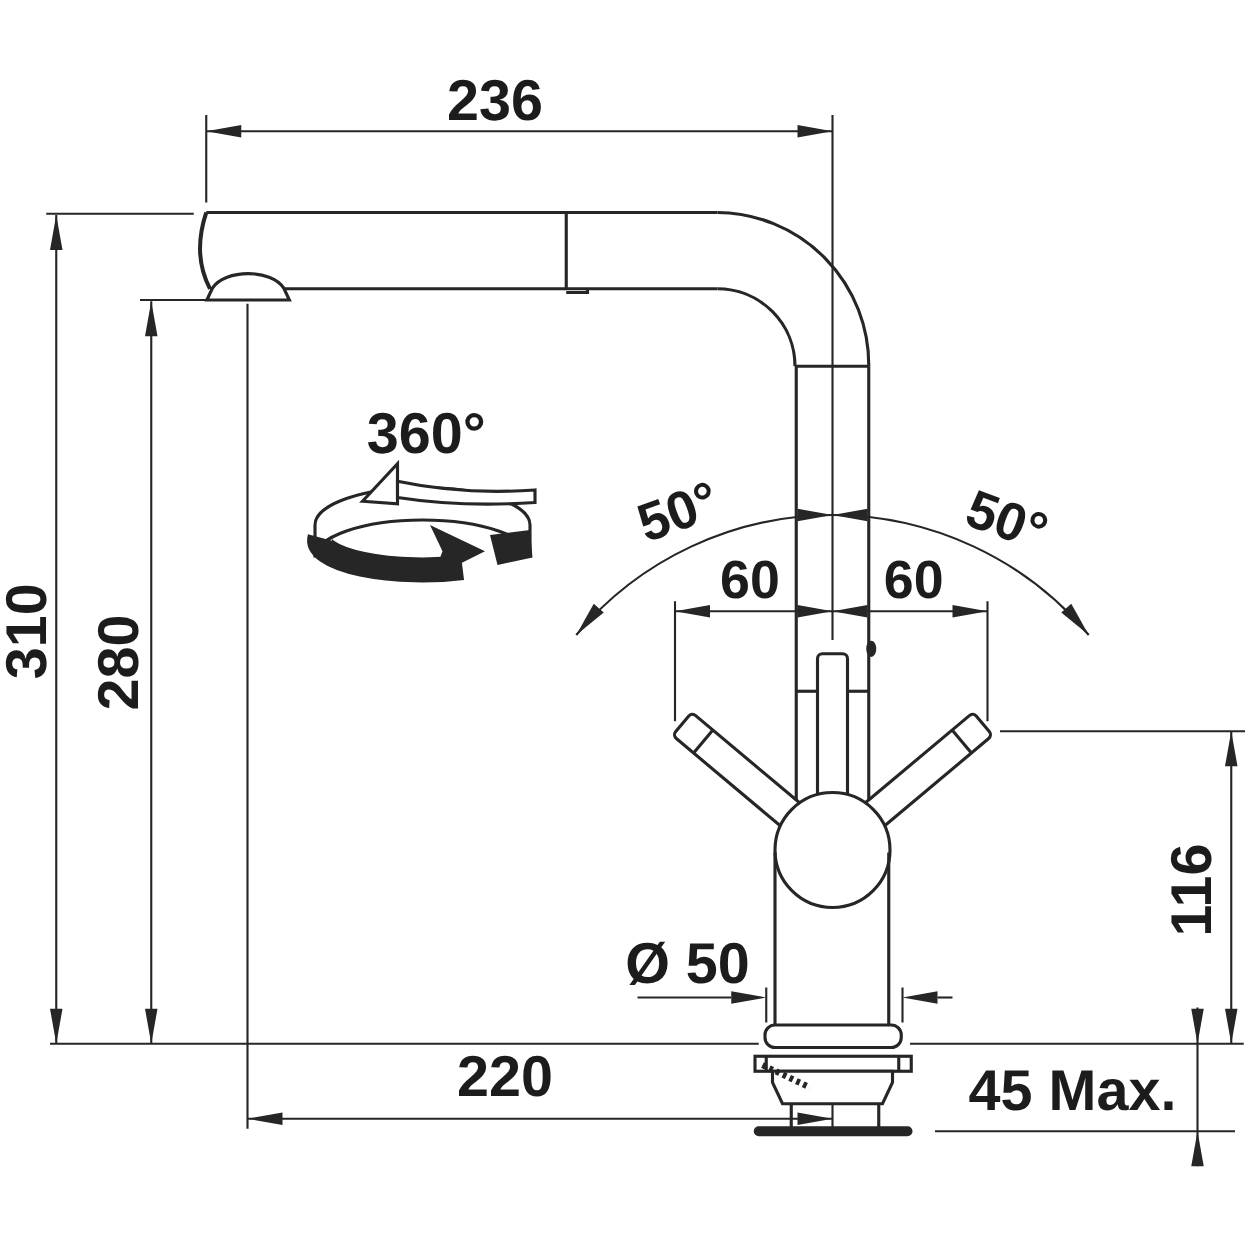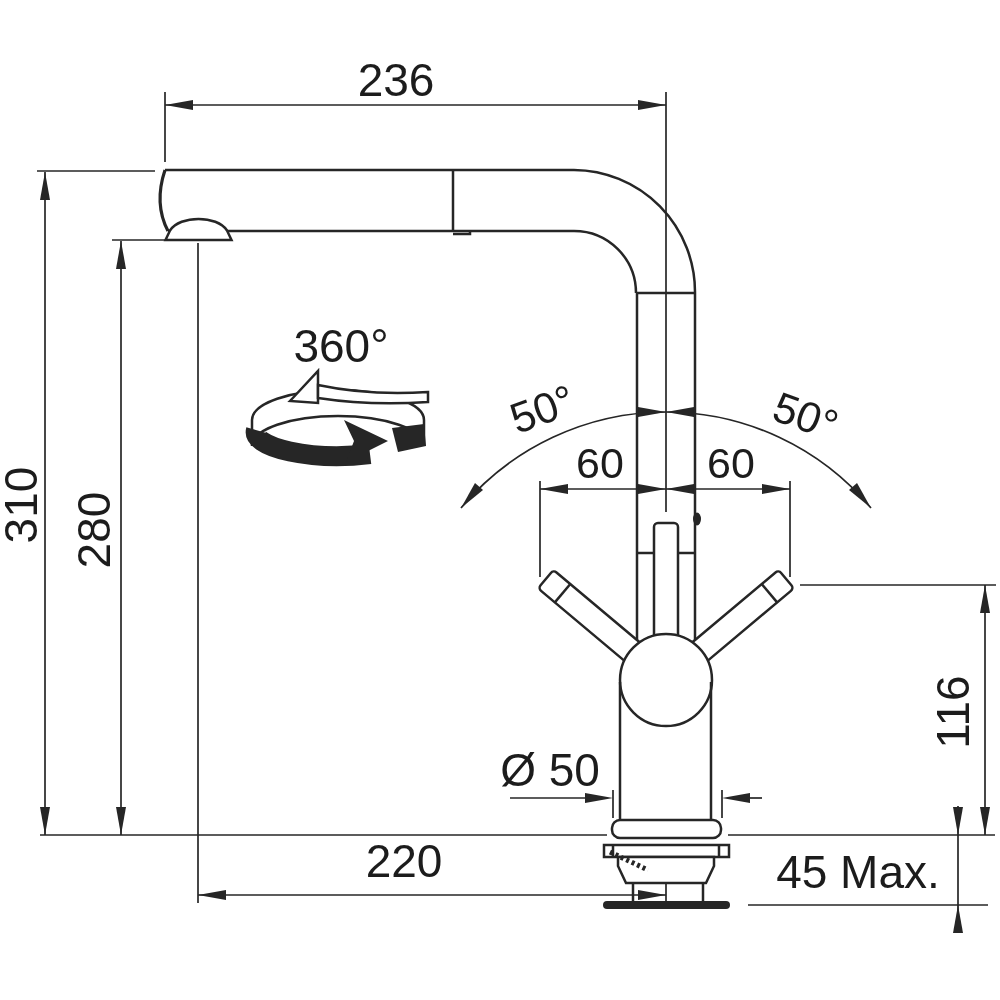--- a/index.html
+++ b/index.html
@@ -1,17 +1,17 @@
 <!DOCTYPE html>
 <html style="--line: #262626; --bg: #ffffff;"><head>
 <meta charset="utf-8">
 <style>
   :root { --line:#262626; --bg:#ffffff; }
   html,body{margin:0;padding:0;background:var(--bg);}
-  #stage{position:relative;width:1000px;height:1000px;background:var(--bg);overflow:hidden;}
+  #stage{position:relative;width:1000px;height:1000px;background:var(--bg);overflow:hidden;font-weight:bold;}
   svg{position:absolute;left:0;top:0;}
   .dim{stroke:var(--line);stroke-width:1.7;fill:none;}
   .draw{stroke:var(--line);stroke-width:2.5;fill:none;}
   .thick{stroke:var(--line);stroke-width:3.2;fill:none;}
   .fillw{fill:#ffffff;stroke:var(--line);stroke-width:2.5;}
   .arrow{fill:var(--line);stroke:none;}
   .ink{fill:var(--line);stroke:none;}
   text{font-family:"Liberation Sans","DejaVu Sans",sans-serif;fill:#1c1c1c;}
   .t46{font-size:46px;}
   .t43{font-size:43px;}

